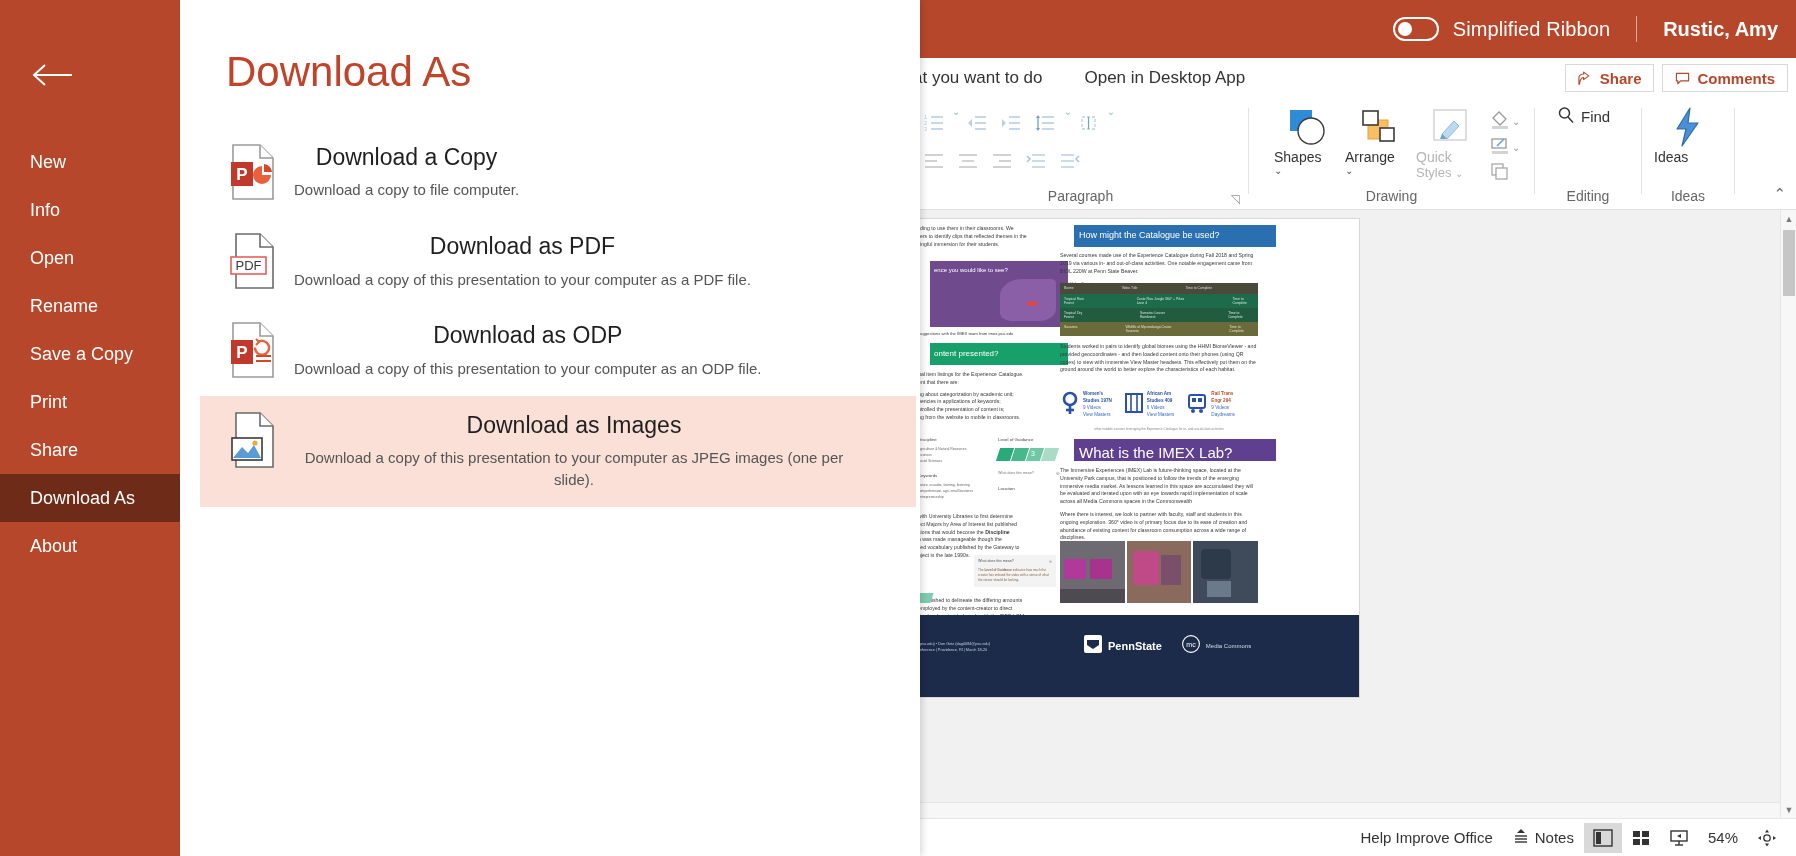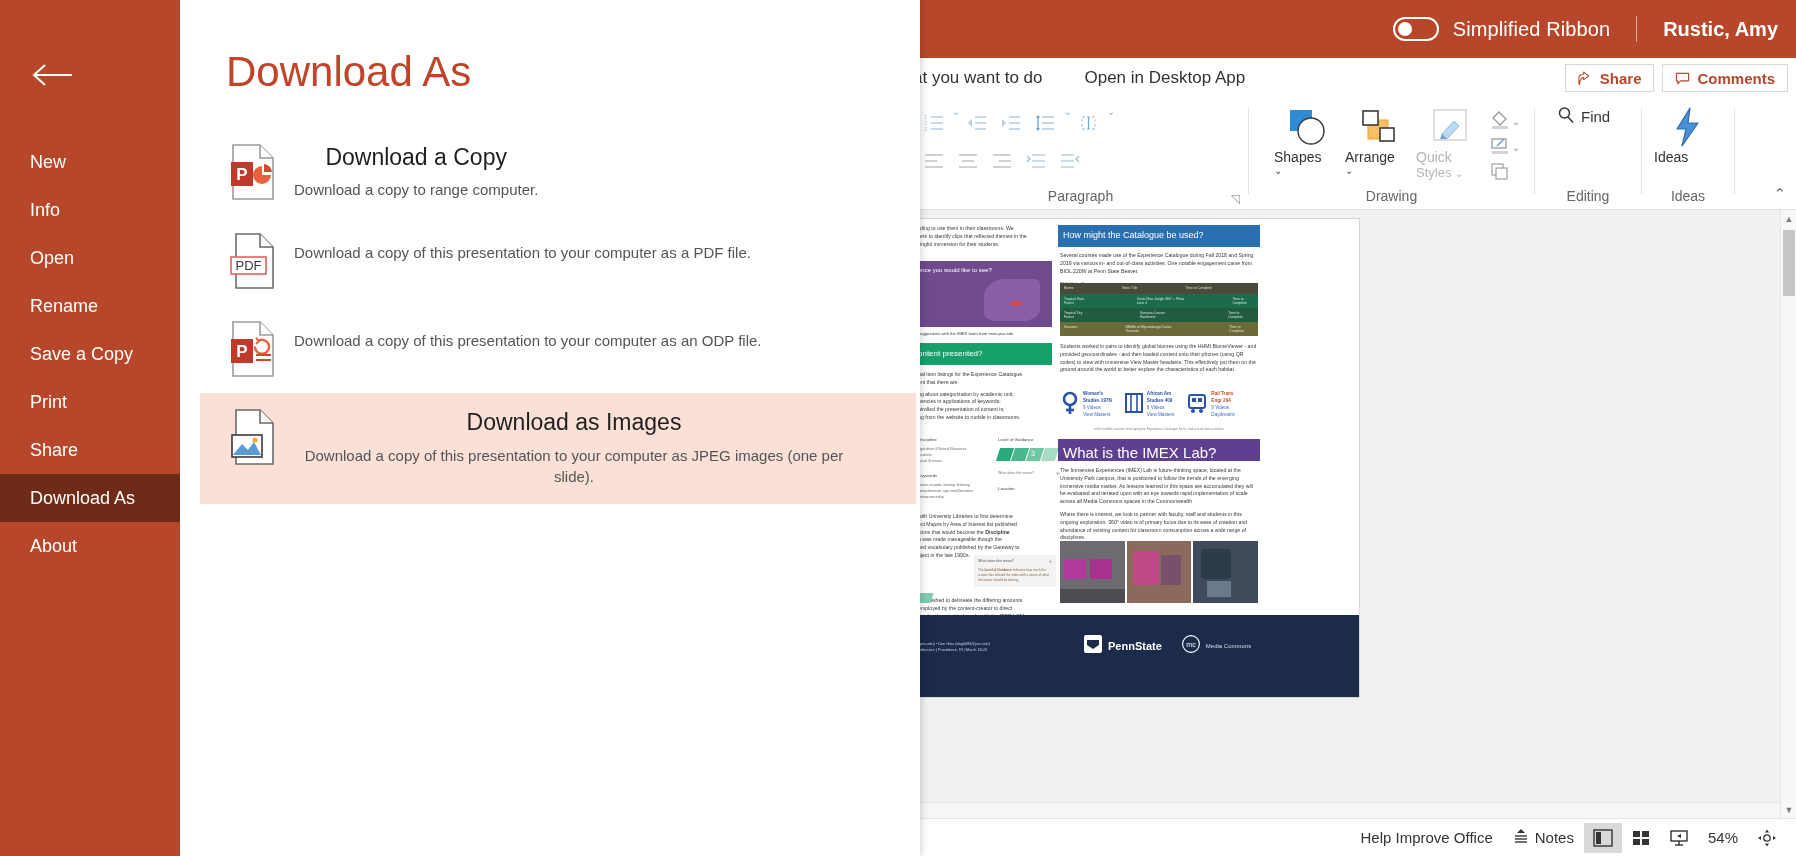--- a/index.html
+++ b/index.html
@@ -117,21 +117,21 @@
 
   .slide-frame {
     position: absolute; left: 0px; top: 8px;
     width: 447px; height: 480px; background: #ffffff;
     border: 1px solid #d8d8d8; overflow: hidden;
   }
   .slide-inner { position: absolute; inset: 0; }
 
   
   .pcol { position: absolute; font-size: 5px; color: #333; line-height: 1.45; }
-  .pband { position: absolute; }
+  .pband { position: absolute; margin-left: 16px; }
   .ptext { font-size: 5.2px; line-height: 1.5; color: #3a3a3a; }
   .pwhite { color: #fff; }
 
   
   .backstage {
     position: absolute; left: 0; top: 0; width: 920px; height: 856px;
     background: #ffffff; box-shadow: 2px 0 7px rgba(0,0,0,.16);
     z-index: 20;
   }
   .bs-sidebar {
@@ -757,52 +757,54 @@
               <path d="M3 1 H30 L43 14 V55 H3 Z" fill="#ffffff" stroke="#9b9b9b" stroke-width="1.6"></path>
               <path d="M30 1 V14 H43" fill="#ffffff" stroke="#9b9b9b" stroke-width="1.6"></path>
               <rect x="1" y="18" width="22" height="24" fill="#c0392b"></rect>
               <text x="12" y="36" font-size="17" fill="#ffffff" text-anchor="middle" font-family="sans-serif" font-weight="bold">P</text>
               <path d="M32 22 a9 9 0 1 0 9 9 h-9 z" fill="#e8603c"></path>
               <path d="M34 20 a9 9 0 0 1 8 8 h-8 z" fill="#d4482a"></path>
             </svg>
           </div>
           <div class="opt-body">
             <div class="opt-title">Download a Copy</div>
-            <div class="opt-desc">Download a copy to range computer.</div>
+            <div class="opt-desc">Download a copy to file computer.</div>
           </div>
         </div>
 
         <div class="opt">
           <div class="opt-icon">
             <svg width="46" height="56" viewBox="0 0 46 56">
               <path d="M6 1 H30 L43 14 V55 H6 Z" fill="#ffffff" stroke="#6b6b6b" stroke-width="1.6"></path>
               <path d="M30 1 V14 H43" fill="#ffffff" stroke="#6b6b6b" stroke-width="1.6"></path>
               <rect x="1" y="24" width="35" height="17" fill="#ffffff" stroke="#e8605c" stroke-width="1.6"></rect>
               <text x="18.5" y="37" font-size="13" fill="#3a3a3a" text-anchor="middle" font-family="sans-serif">PDF</text>
             </svg>
           </div>
           <div class="opt-body">
+            <div class="opt-title">Download as PDF</div>
             <div class="opt-desc">Download a copy of this presentation to your computer as a PDF file.</div>
           </div>
         </div>
 
         <div class="opt">
           <div class="opt-icon">
             <svg width="46" height="56" viewBox="0 0 46 56">
               <path d="M3 1 H30 L43 14 V55 H3 Z" fill="#ffffff" stroke="#9b9b9b" stroke-width="1.6"></path>
               <path d="M30 1 V14 H43" fill="#ffffff" stroke="#9b9b9b" stroke-width="1.6"></path>
               <rect x="1" y="18" width="22" height="24" fill="#c0392b"></rect>
               <text x="12" y="36" font-size="17" fill="#ffffff" text-anchor="middle" font-family="sans-serif" font-weight="bold">P</text>
               <path d="M28 20 a7 7 0 1 1 -3 5.5" fill="none" stroke="#e8603c" stroke-width="2.4"></path>
               <path d="M26 17 l3 3 l-3 3" fill="none" stroke="#e8603c" stroke-width="2"></path>
               <line x1="26" y1="34" x2="41" y2="34" stroke="#d4482a" stroke-width="2"></line>
               <line x1="26" y1="39" x2="41" y2="39" stroke="#d4482a" stroke-width="2"></line>
             </svg>
           </div>
           <div class="opt-body">
+            <div class="opt-title">Download as ODP</div>
             <div class="opt-desc">Download a copy of this presentation to your computer as an ODP file.</div>
           </div>
         </div>
 
         <div class="opt highlight">
           <div class="opt-icon">
             <svg width="46" height="56" viewBox="0 0 46 56">
               <path d="M6 1 H30 L43 14 V55 H6 Z" fill="#ffffff" stroke="#6b6b6b" stroke-width="1.6"></path>
               <path d="M30 1 V14 H43" fill="#ffffff" stroke="#6b6b6b" stroke-width="1.6"></path>
               <rect x="2" y="26" width="30" height="22" fill="#ffffff" stroke="#3a3a3a" stroke-width="1.6"></rect>

